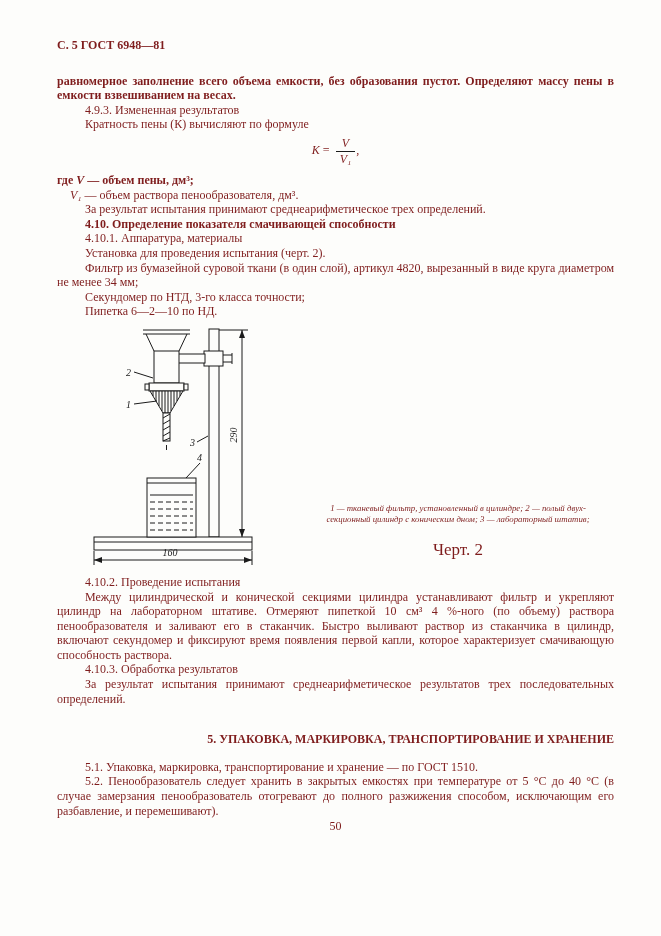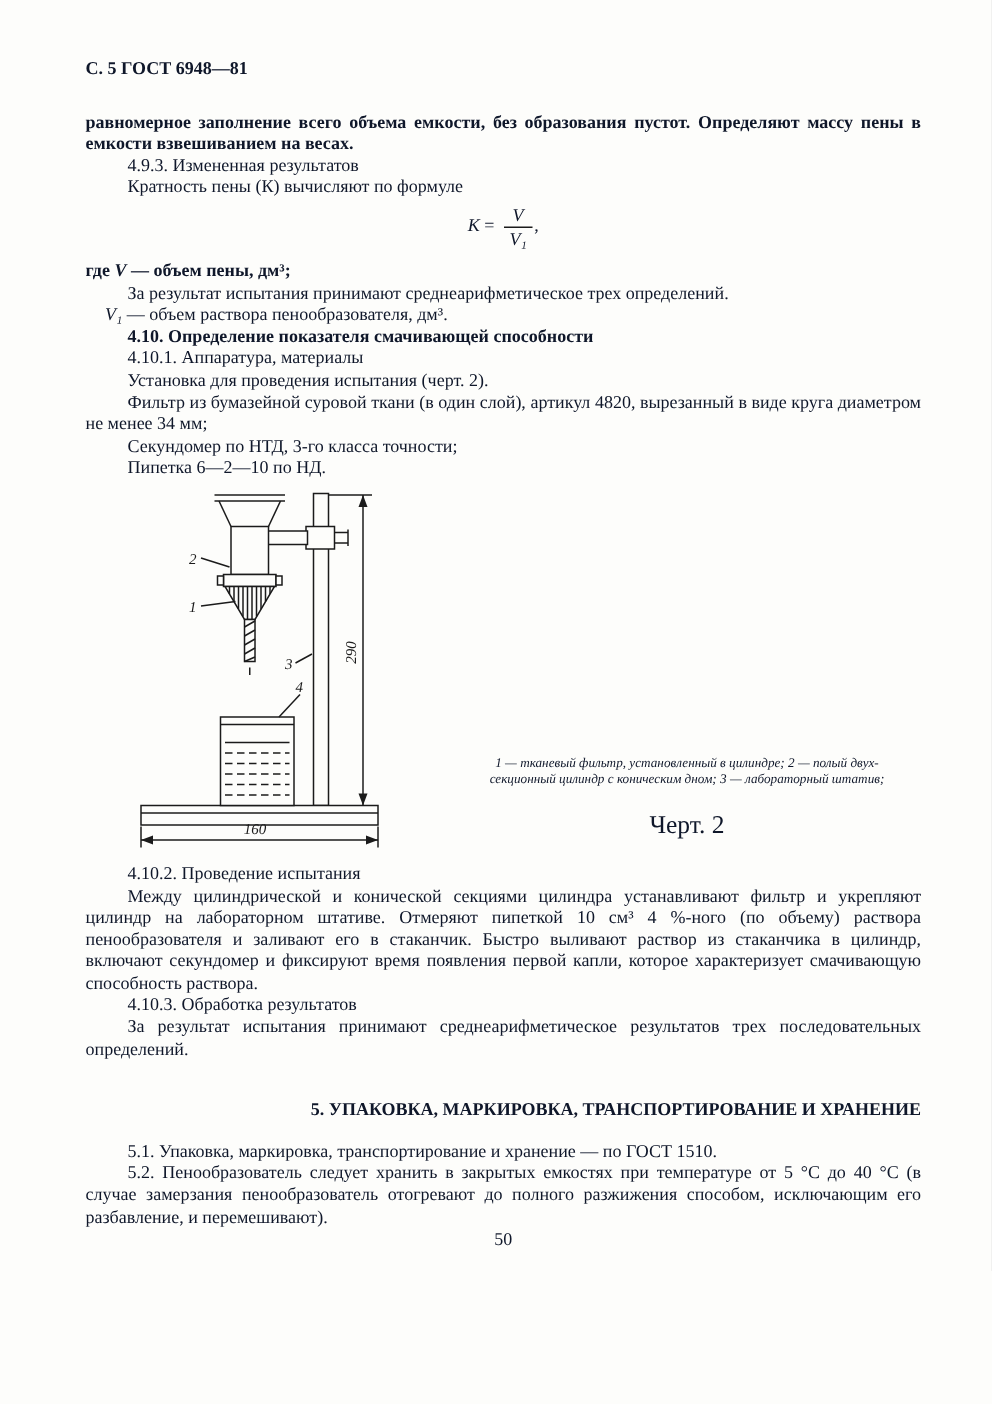--- a/index.html
+++ b/index.html
@@ -1,18 +1,18 @@
 <!DOCTYPE html>
 <html lang="ru"><head>
 <meta charset="utf-8">
 <style>
   html,body{margin:0;padding:0;background:#e8e8e8;}
   .page{
     width:661px;height:936px;box-sizing:border-box;overflow:hidden;
-    background:#fdfdfb;color:#0f172a;position:relative;
+    background:#fdfdfb;color:#7f1d1d;position:relative;
     padding:38px 47px 0 57px;
     font-family:"Liberation Serif","DejaVu Serif",serif;
     font-size:12px;line-height:14.6px;
   }
   .header{font-weight:bold;margin-bottom:21px;}
   .p{text-align:justify;text-indent:28px;}
   .noindent{text-indent:0;font-weight:bold;}
   .tinyindent{text-indent:13px;}
   .bold{font-weight:bold;}
   .var{font-style:italic;}
@@ -38,23 +38,23 @@
 
   <div class="p noindent">равномерное заполнение всего объема емкости, без образования пустот. Определяют массу пены в емкости взвешиванием на весах.</div>
   <div class="p">4.9.3. Измененная результатов</div>
   <div class="p">Кратность пены (К) вычисляют по формуле</div>
 
   <div class="formula">
     <i class="var">K</i><span class="feq">=</span><span class="frac"><i class="num var">V</i><i class="den var">V₁</i></span><span>,</span>
   </div>
 
   <div class="p noindent"><span>где </span><i class="var">V</i><span> — объем пены, дм³;</span></div>
+  <div class="p tinyindent"><i class="var">V₁</i><span> — объем раствора пенообразователя, дм³.</span></div>
+
   <div class="p">За результат испытания принимают среднеарифметическое трех определений.</div>
-
-  <div class="p tinyindent"><i class="var">V₁</i><span> — объем раствора пенообразователя, дм³.</span></div>
   <div class="p bold">4.10. Определение показателя смачивающей способности</div>
   <div class="p">4.10.1. Аппаратура, материалы</div>
   <div class="p">Установка для проведения испытания (черт. 2).</div>
   <div class="p">Фильтр из бумазейной суровой ткани (в один слой), артикул 4820, вырезанный в виде круга диаметром не менее 34 мм;</div>
   <div class="p">Секундомер по НТД, 3-го класса точности;</div>
   <div class="p">Пипетка 6—2—10 по НД.</div>
 
   <div class="figure">
     <svg class="drawing" width="165" height="245" viewBox="0 0 165 245" xmlns="http://www.w3.org/2000/svg">
       <g stroke="#1b1b1b" stroke-width="1" fill="none">

